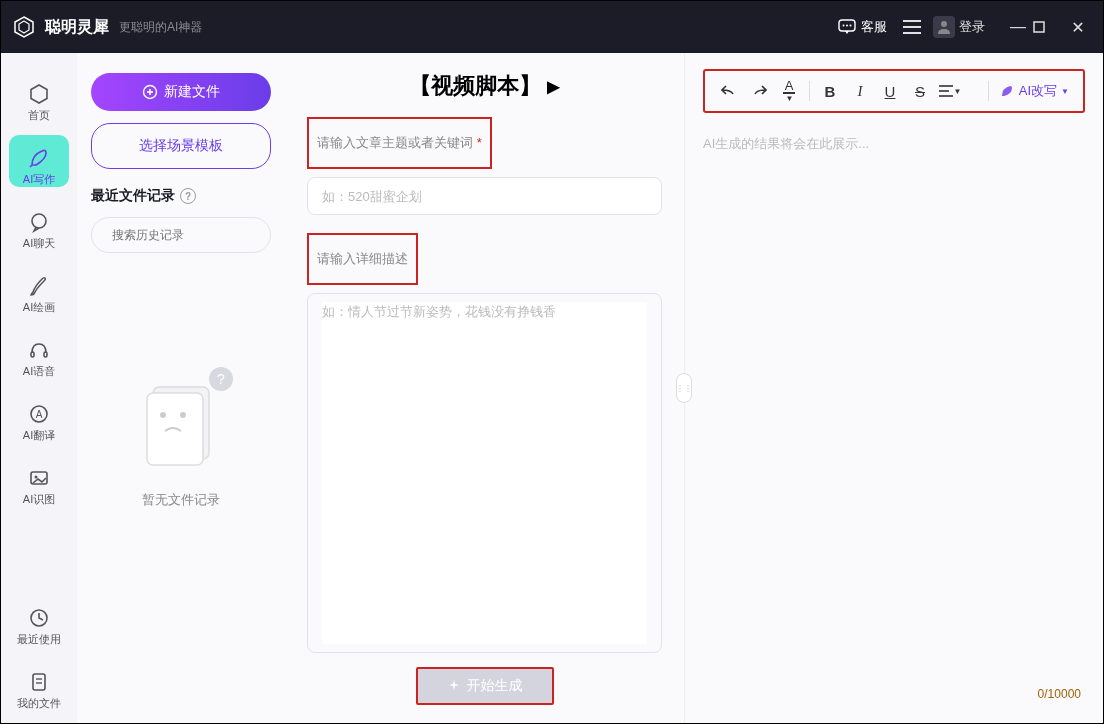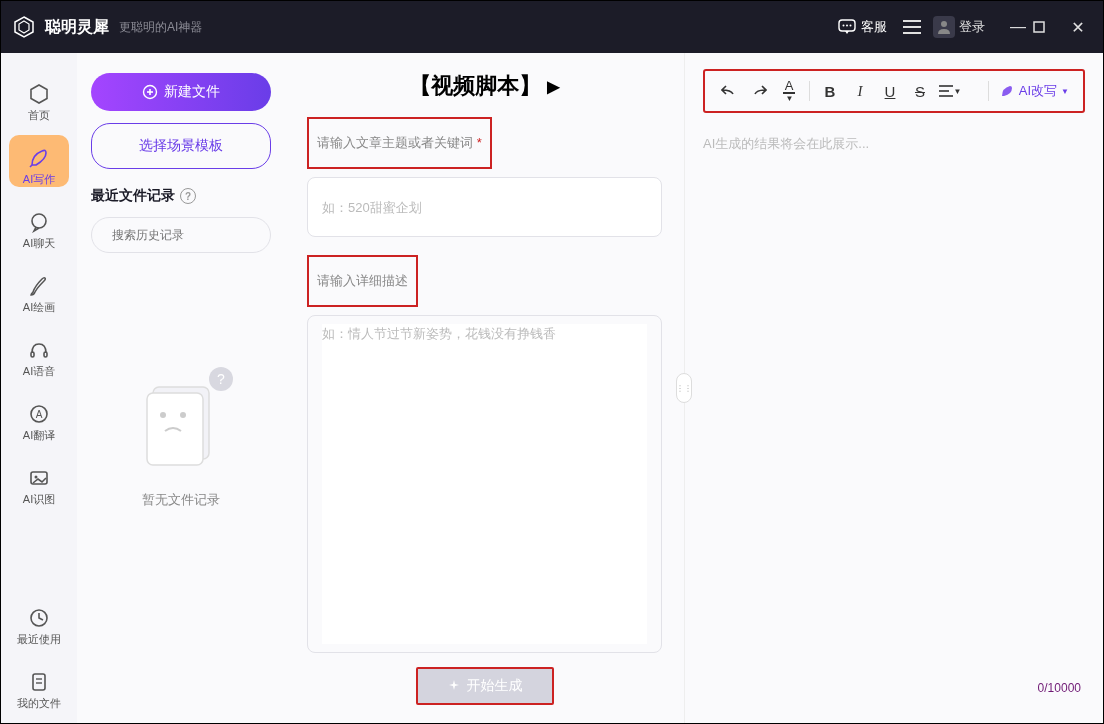--- a/index.html
+++ b/index.html
@@ -16,21 +16,21 @@
     .title-bar .avatar { width: 22px; height: 22px; background: #3a3a4a; border-radius: 4px; display: flex; align-items: center; justify-content: center; margin-right: 4px; }
     .title-bar .login { color: #e0e0e0; font-size: 13px; margin-right: 18px; cursor: pointer; }
     .title-bar .winbtn { color: #e0e0e0; width: 30px; text-align: center; font-size: 16px; cursor: pointer; }
     
     
     .body-area { flex: 1; display: flex; background: #fafafc; overflow: hidden; }
     
     
     .nav { width: 76px; background: #f5f5f9; display: flex; flex-direction: column; align-items: center; padding-top: 18px; }
     .nav-item { width: 60px; height: 52px; display: flex; flex-direction: column; align-items: center; justify-content: flex-end; gap: 3px; border-radius: 10px; cursor: pointer; margin-bottom: 12px; }
-    .nav-item.active { background: #fdba74; }
+    .nav-item.active { background: #5eead4; }
     .nav-item .ic { font-size: 20px; color: #555; }
     .nav-item.active .ic { color: #6a3de8; }
     .nav-item .lbl { font-size: 11px; color: #555; }
     .nav-item.active .lbl { color: #6a3de8; }
     .nav-gap { flex: 1; }
     
     
     .col2 { width: 208px; padding: 20px 14px; display: flex; flex-direction: column; }
     .btn-primary { height: 38px; border-radius: 19px; background: linear-gradient(90deg, #a445ff, #6a3de8); color: #fff; display: flex; align-items: center; justify-content: center; gap: 6px; font-size: 14px; cursor: pointer; margin-bottom: 12px; font-weight: 500; }
     .btn-outline { height: 46px; border-radius: 19px; border: 1.5px solid #6a3de8; color: #6a3de8; display: flex; align-items: center; justify-content: center; font-size: 14px; cursor: pointer; margin-bottom: 18px; font-weight: 500; }
@@ -42,21 +42,21 @@
     .empty-state .pic { width: 92px; height: 100px; position: relative; }
     .empty-state .q2 { position: absolute; right: -6px; top: -6px; width: 24px; height: 24px; background: #d8d8e0; border-radius: 50%; display: flex; align-items: center; justify-content: center; color: #fff; font-size: 14px; }
     .empty-state .txt { margin-top: 18px; font-size: 13px; color: #888; }
     
     
     .col3 { flex: 1; padding: 18px 22px; display: flex; flex-direction: column; min-width: 0; }
     .mid-title { font-size: 22px; font-weight: 700; color: #000; text-align: center; margin-bottom: 16px; display: flex; align-items: center; justify-content: center; gap: 6px; }
     .mid-title .tri { font-size: 16px; }
     .label-hl { display: inline-block; border: 2px solid #c22; padding: 15px 8px; font-size: 13px; color: #888; margin-bottom: 8px; }
     .label-hl .star { color: #c22; }
-    .input-single { width: 100%; height: 60px; border: 1px solid #e2e2e8; border-radius: 8px; padding: 0 14px; font-size: 13px; color: #333; outline: none; margin-bottom: 18px; }
+    .input-single { width: 100%; height: 38px; border: 1px solid #e2e2e8; border-radius: 8px; padding: 0 14px; font-size: 13px; color: #333; outline: none; margin-bottom: 18px; }
     .input-single::placeholder { color: #bbb; }
     .textarea-wrap { flex: 1; width: 100%; border: 1px solid #e2e2e8; border-radius: 8px; padding: 8px 14px; overflow: hidden; margin-bottom: 14px; }
     .textarea-wrap textarea { width: 100%; height: 100%; border: none; outline: none; resize: none; font-size: 13px; color: #333; line-height: 1.6; }
     .textarea-wrap textarea::placeholder { color: #bbb; }
     .gen-btn { width: 138px; height: 38px; margin: 0 auto; border: 2px solid #c22; background: #d4d4de; color: #fff; display: flex; align-items: center; justify-content: center; gap: 6px; font-size: 14px; cursor: pointer; border-radius: 2px; }
     
     
     .divider { width: 1px; background: #eee; position: relative; }
     .divider .handle { position: absolute; left: -8px; top: 50%; transform: translateY(-50%); width: 16px; height: 30px; border: 1px solid #ddd; background: #fff; border-radius: 8px; display: flex; align-items: center; justify-content: center; font-size: 8px; color: #aaa; cursor: pointer; }
     
@@ -67,21 +67,21 @@
     .tbbtn.bold { font-weight: 700; }
     .tbbtn.italic { font-style: italic; font-family: serif; }
     .tbbtn.underline { text-decoration: underline; }
     .tbbtn.strike { text-decoration: line-through; }
     .tbbtn .drop { font-size: 8px; margin-left: 1px; }
     .tbspacer { flex: 1; }
     .ai-rewrite { display: flex; align-items: center; gap: 4px; font-size: 13px; color: #6a3de8; cursor: pointer; padding: 0 4px; }
     .ai-rewrite .leaf { width: 16px; height: 16px; display: flex; align-items: center; justify-content: center; }
     .result-area { flex: 1; position: relative; }
     .result-placeholder { color: #bbb; font-size: 13px; }
-    .char-count { position: absolute; right: 4px; bottom: 12px; font-size: 12px; color: #701a75; }
+    .char-count { position: absolute; right: 4px; bottom: 6px; font-size: 12px; color: #a16207; }
     
     svg { display: block; }
   </style>
 </head>
 <body>
 
 <div class="title-bar">
   <div class="logo">
     <svg width="24" height="24" viewBox="0 0 24 24">
         <polygon points="12,2 21,7 21,17 12,22 3,17 3,7" fill="none" stroke="#fff" stroke-width="1.5"></polygon>

